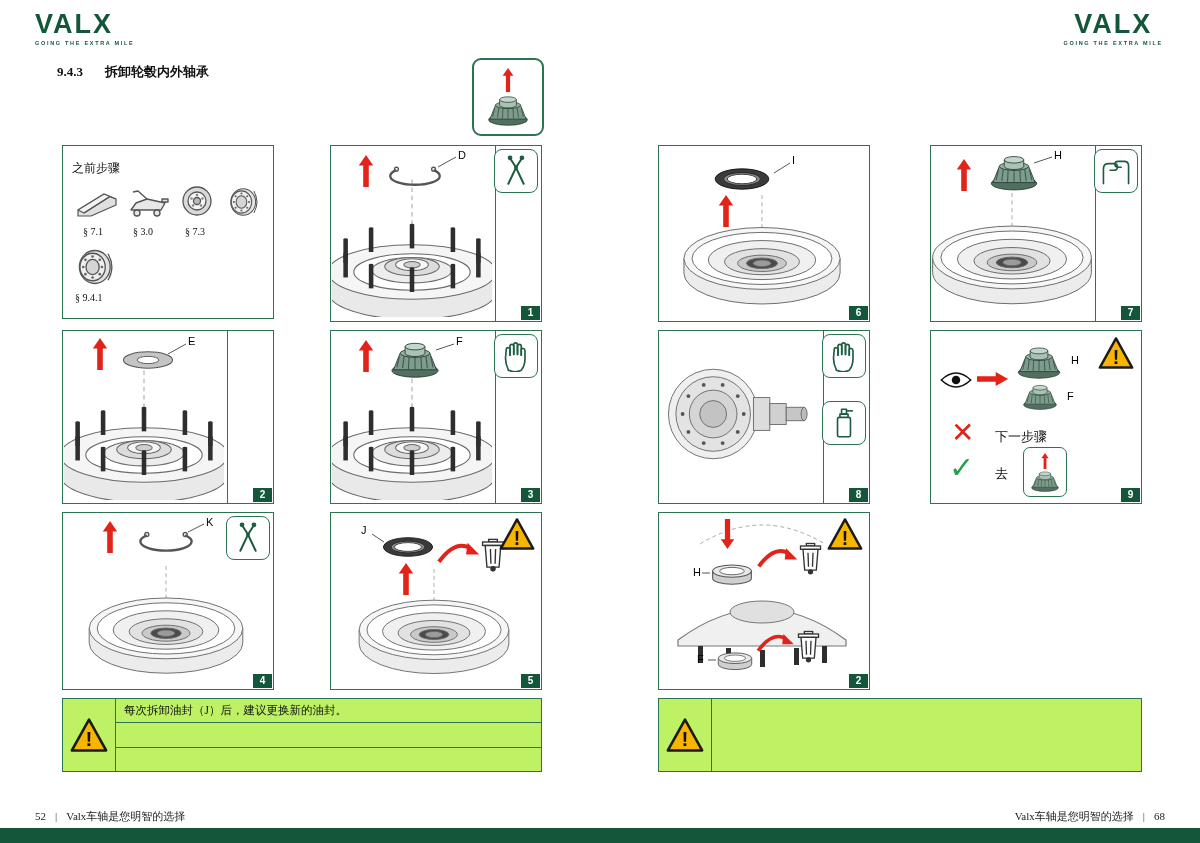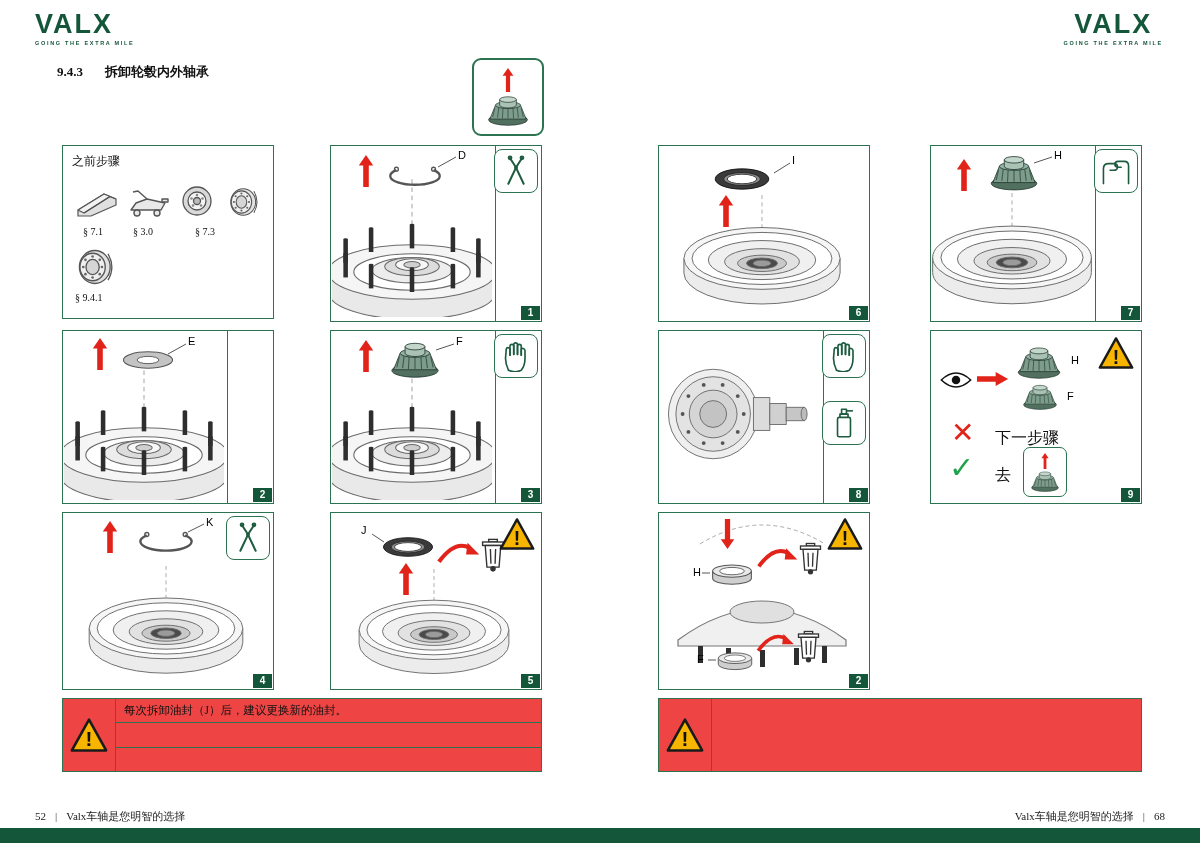--- a/index.html
+++ b/index.html
@@ -21,28 +21,28 @@
   .badge{position:absolute;right:1px;bottom:1px;background:#14563a;color:#fff;font-size:10px;
          font-weight:bold;line-height:14px;min-width:15px;height:14px;text-align:center;padding:0 2px}
   .tool-box{position:absolute;top:3px;right:3px;width:42px;height:42px;border:1.6px solid #2b7351;
             border-radius:8px;display:flex;align-items:center;justify-content:center;background:#fff;z-index:2}
   .vdiv{position:absolute;top:0;bottom:0;right:45px;border-left:1.4px solid #2b7351}
   .lbl{position:absolute;font-size:11px;color:#000;line-height:1}
   .warn-float{position:absolute;z-index:2}
   .glyph{font-family:"DejaVu Sans",sans-serif;font-weight:bold;line-height:1}
   .cross{color:#e2231a;font-size:28px}
   .check{color:#23a24d;font-size:30px}
-  .zh{font-size:16px;font-family:Liberation Mono, monospace}
+  .zh{font-size:13px;font-family:Liberation Mono, monospace}
   .go-box{position:absolute;border:1.8px solid #2b7351;border-radius:7px;background:#fff;
           display:flex;flex-direction:column;align-items:center;justify-content:center;gap:1px}
   
-  .prev-title{position:absolute;left:9px;top:7px;font-size:12px;font-family:Liberation Mono, monospace}
+  .prev-title{position:absolute;left:9px;top:14px;font-size:12px;font-family:Liberation Mono, monospace}
   .ref-lbl{position:absolute;font-size:10px;font-family:"Liberation Serif","DejaVu Serif",serif}
   
-  .note-box{position:absolute;border:1.6px solid #2b7351;background:#ef4444;display:flex}
+  .note-box{position:absolute;border:1.6px solid #2b7351;background:#bef264;display:flex}
   .note-warn{width:52px;border-right:1.6px solid #2b7351;display:flex;align-items:center;justify-content:center}
   .note-rows{flex:1;display:flex;flex-direction:column}
   .note-row{flex:1;border-bottom:1.4px solid #2b7351;display:flex;align-items:center;padding:0 8px;
             font-size:11.5px;font-family:"Liberation Serif","DejaVu Serif",serif}
   .note-row:last-child{border-bottom:none}
   
   .footer{position:absolute;bottom:19px;font-size:11px;font-family:"Liberation Serif","DejaVu Serif",serif;color:#222}
   .footer .pg{font-weight:normal}
   .footer .sep{margin:0 9px;color:#444}
   .bottom-bar{position:absolute;left:0;right:0;bottom:0;height:15px;background:#14563a}
@@ -303,21 +303,21 @@
       <use href="#sym-jack" width="48" height="32"></use>
     </svg>
   <svg class="abs" style="left:112px;top:38px" width="48" height="34">
       <use href="#sym-wheel" width="48" height="34"></use>
     </svg>
   <svg class="abs" style="left:164px;top:40px" width="36" height="32">
       <use href="#sym-drum" width="36" height="32"></use>
     </svg>
   <span class="ref-lbl" style="left:20px;top:80px">§ 7.1</span>
   <span class="ref-lbl" style="left:70px;top:80px">§ 3.0</span>
-  <span class="ref-lbl" style="left:132px;top:80px">§ 7.3</span>
+  <span class="ref-lbl" style="left:122px;top:80px">§ 7.3</span>
   <svg class="abs" style="left:12px;top:100px" width="44" height="42">
       <use href="#sym-drum" width="44" height="42"></use>
     </svg>
   <span class="ref-lbl" style="left:12px;top:146px">§ 9.4.1</span>
 </div>
 
 <div class="panel" style="left:330px;top:145px;width:210px;height:175px">
   <div class="vdiv"></div>
   <div class="tool-box">
     <svg width="34" height="34">

